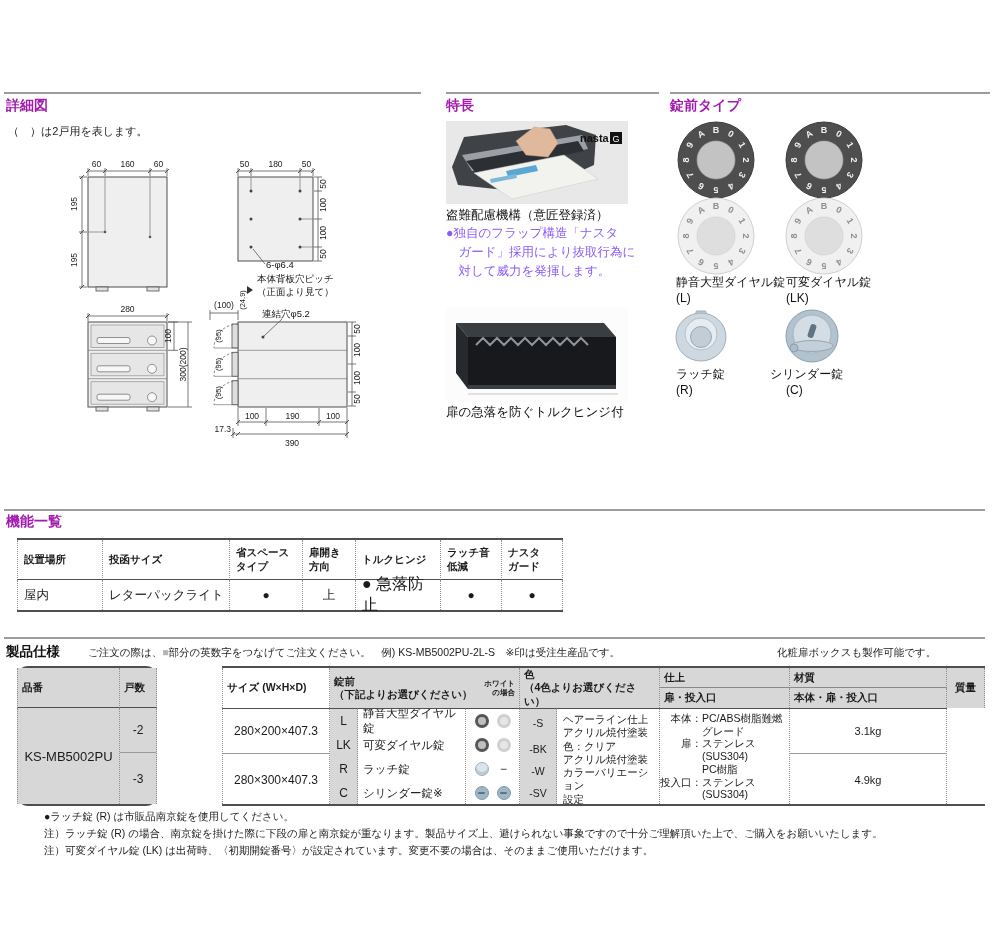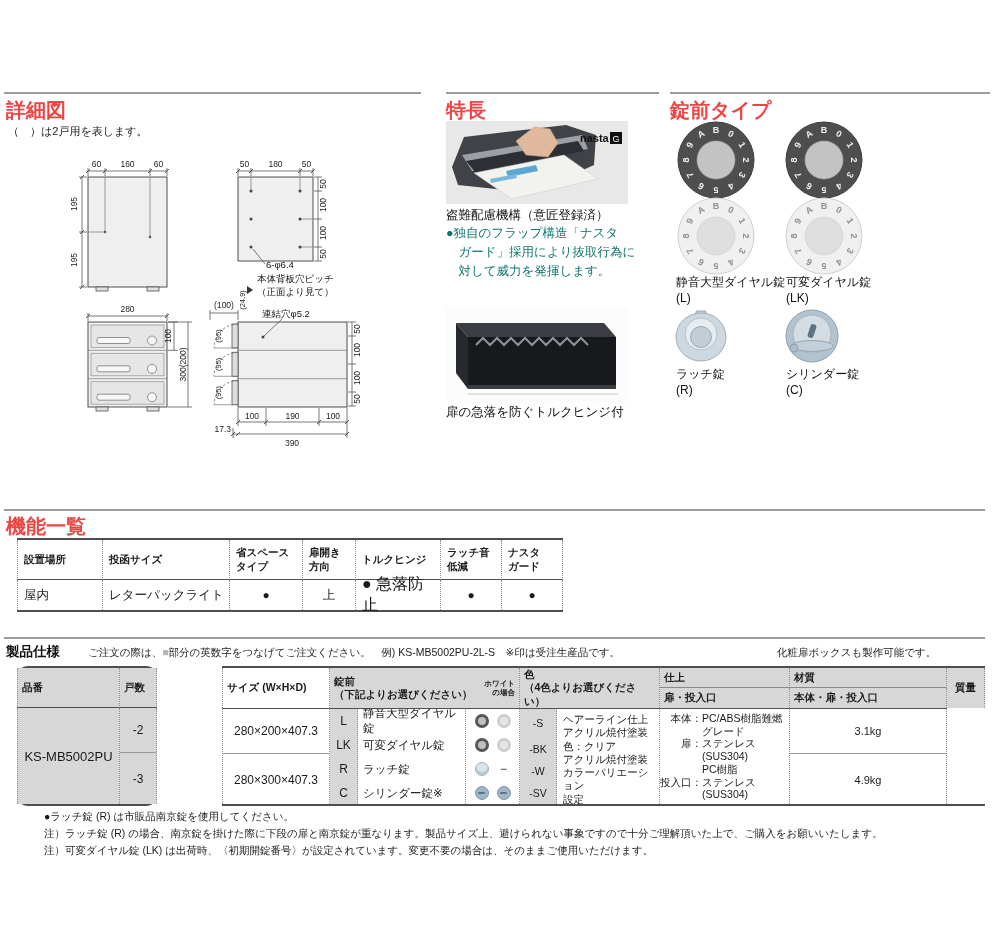--- a/index.html
+++ b/index.html
@@ -1,23 +1,23 @@
 <!DOCTYPE html>
 <html><head>
 <meta charset="utf-8">
 <style>
   html,body{margin:0;padding:0;background:#fff;}
   .page{position:relative;width:1000px;height:951px;background:#ffffff;overflow:hidden;
         font-family:"Liberation Sans","DejaVu Sans",sans-serif;color:#1a1a1a;}
   .abs{position:absolute;}
   .rule{position:absolute;height:2px;background:#9c9c9c;}
-  .sec-title{position:absolute;font-size:20px;font-weight:bold;color:#ef4444;}
+  .sec-title{position:absolute;font-size:14px;font-weight:bold;color:#a21caf;}
   .note11{position:absolute;font-size:11px;color:#222;}
   .cap125{position:absolute;font-size:12.5px;color:#111;}
-  .bullets{position:absolute;font-size:12.5px;line-height:19px;color:#0f766e;}
+  .bullets{position:absolute;font-size:12.5px;line-height:19px;color:#8b5cf6;}
   .lk-label{position:absolute;font-size:12px;color:#111;}
   svg{display:block;}
   svg text{font-family:"Liberation Sans","DejaVu Sans",sans-serif;}
   .dim{font-size:8.5px;fill:#222;}
   .dimS{font-size:7.5px;fill:#222;}
   .cap9{font-size:9.5px;fill:#111;}
   .dl{stroke:#555;stroke-width:0.8;fill:none;}
   .tick{stroke:#444;stroke-width:0.9;fill:none;}
   .thin{stroke:#777;stroke-width:0.7;fill:none;}
   .part{fill:#efefef;stroke:#4f4f4f;stroke-width:1;}
@@ -322,21 +322,21 @@
       <ellipse cx="144" cy="234" rx="21" ry="5.5" fill="#c3cfd9" stroke="#95a6b2"></ellipse>
       <circle cx="126" cy="236" r="4" fill="#aebcc8" stroke="#8ba0af"></circle>
     </g>
   </svg>
   <div class="lk-label" style="left:676px;top:274px;">静音大型ダイヤル錠</div>
   <div class="lk-label" style="left:676px;top:291px;">(L)</div>
   <div class="lk-label" style="left:786px;top:274px;">可変ダイヤル錠</div>
   <div class="lk-label" style="left:786px;top:291px;">(LK)</div>
   <div class="lk-label" style="left:676px;top:366px;">ラッチ錠</div>
   <div class="lk-label" style="left:676px;top:383px;">(R)</div>
-  <div class="lk-label" style="left:786px;top:366px;text-align:right;">シリンダー錠</div>
+  <div class="lk-label" style="left:770px;top:366px;text-align:right;">シリンダー錠</div>
   <div class="lk-label" style="left:786px;top:383px;">(C)</div>
 
   <div class="rule" style="left:4px;top:509px;width:981px;"></div>
   <div class="sec-title" style="left:6px;top:513px;">機能一覧</div>
 
   <div class="ftable">
     <div class="fc fh bl">設置場所</div>
     <div class="fc fh">投函サイズ</div>
     <div class="fc fh">省スペース
 タイプ</div>

